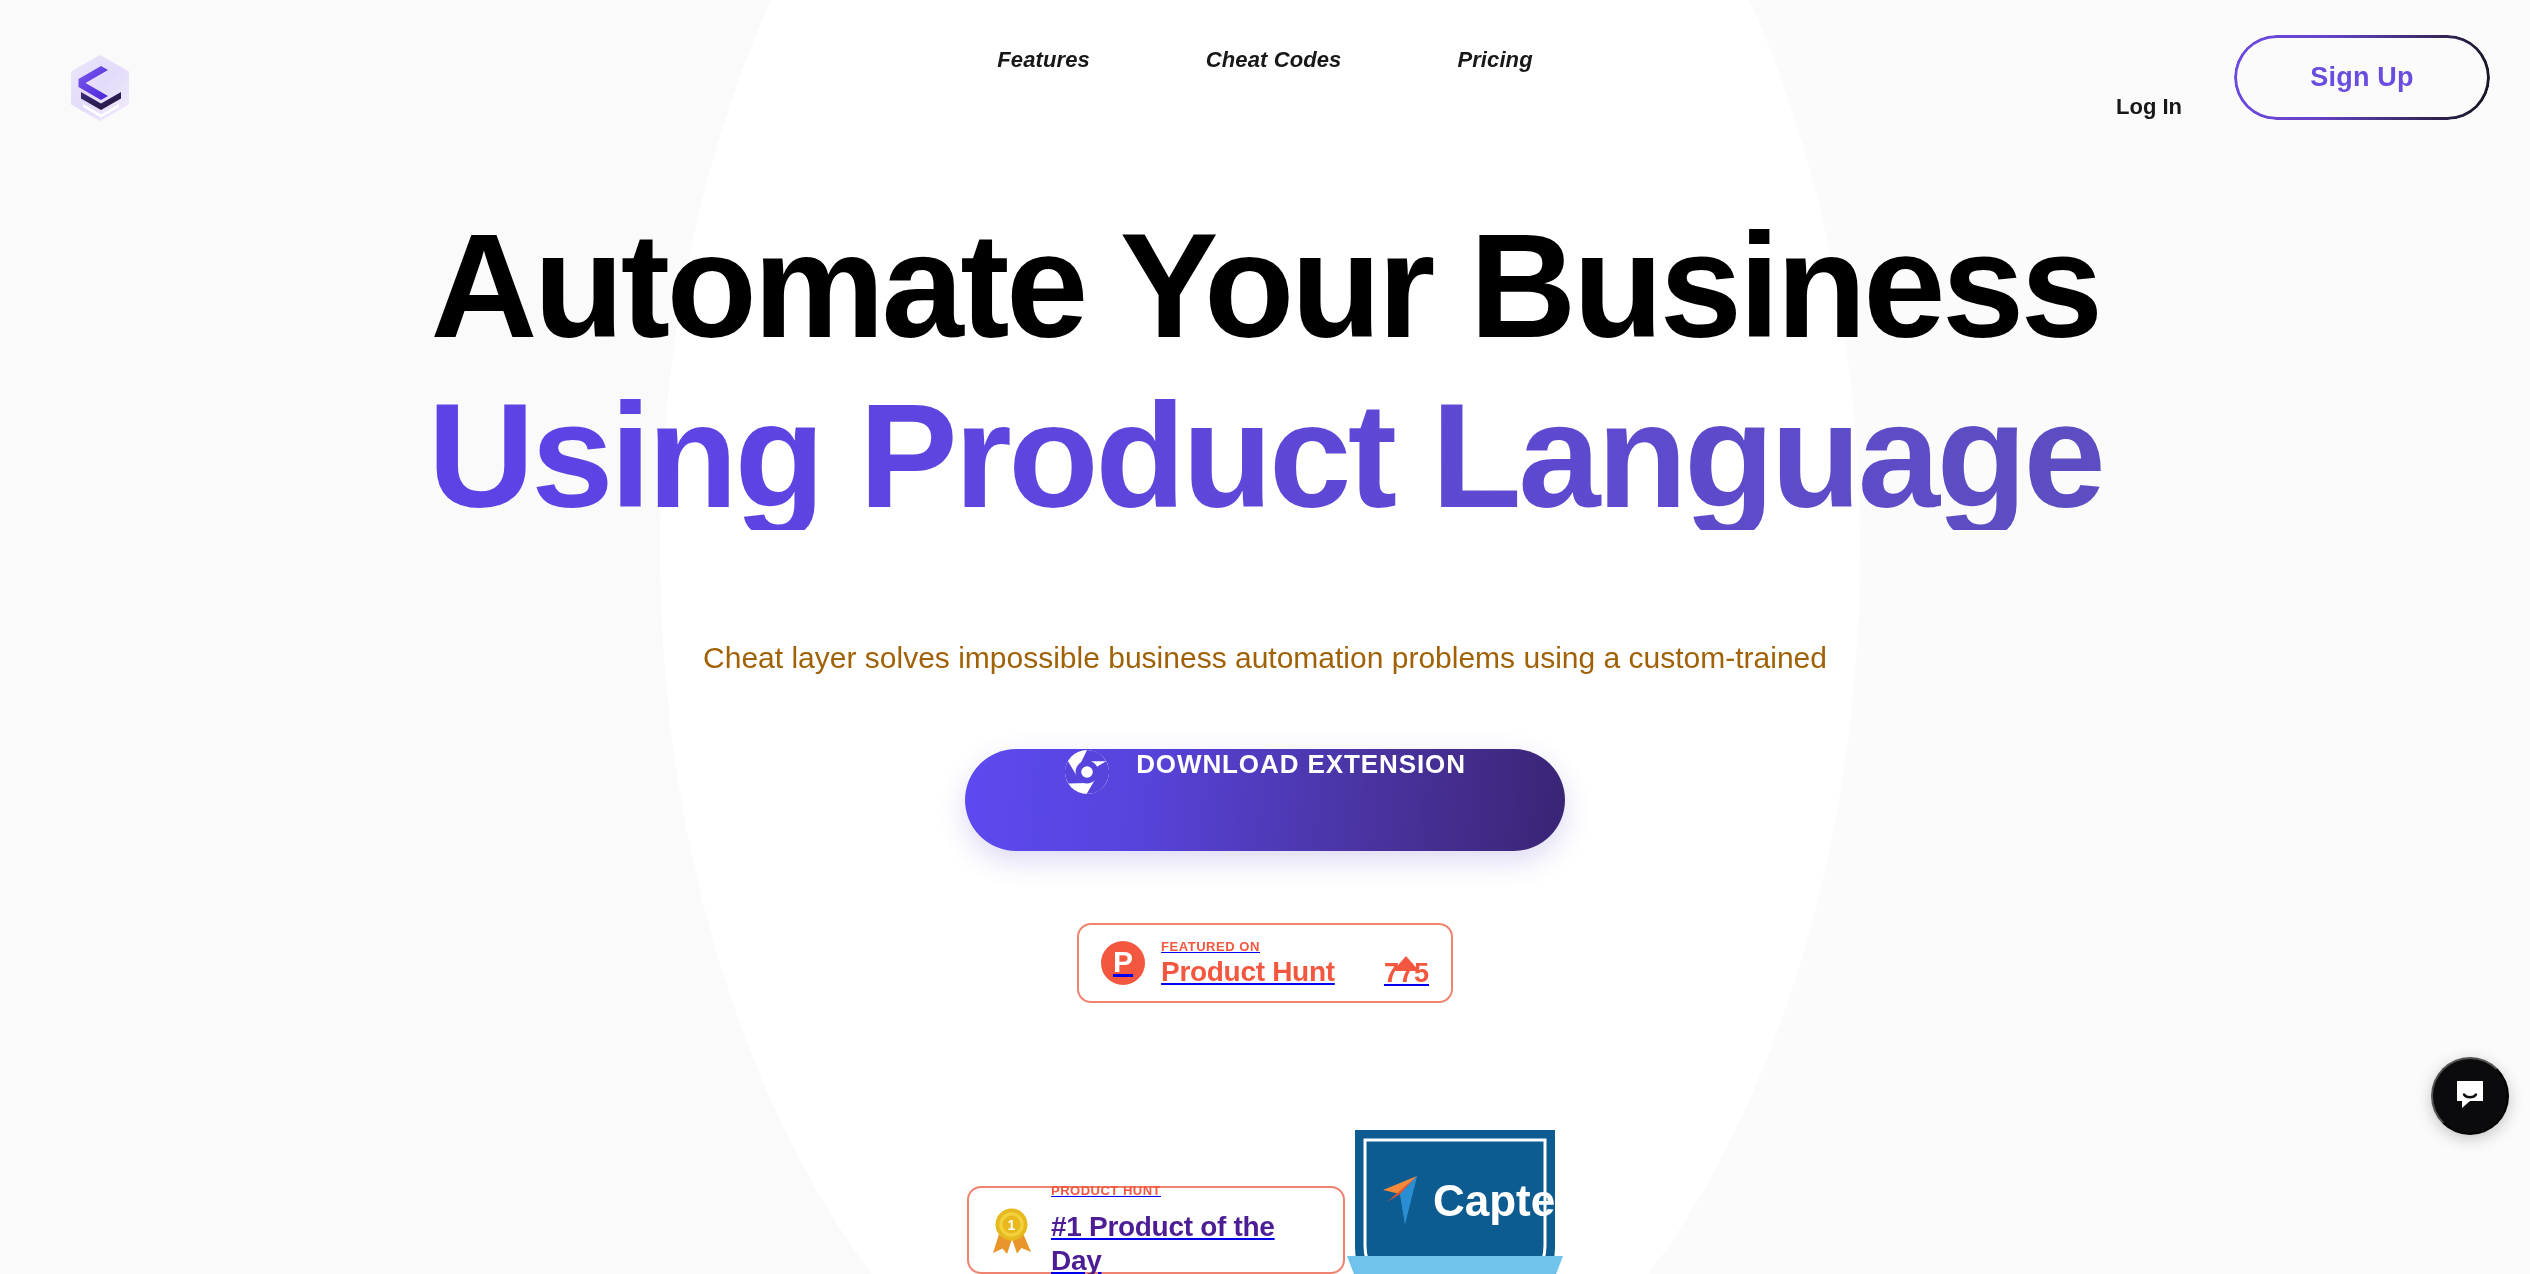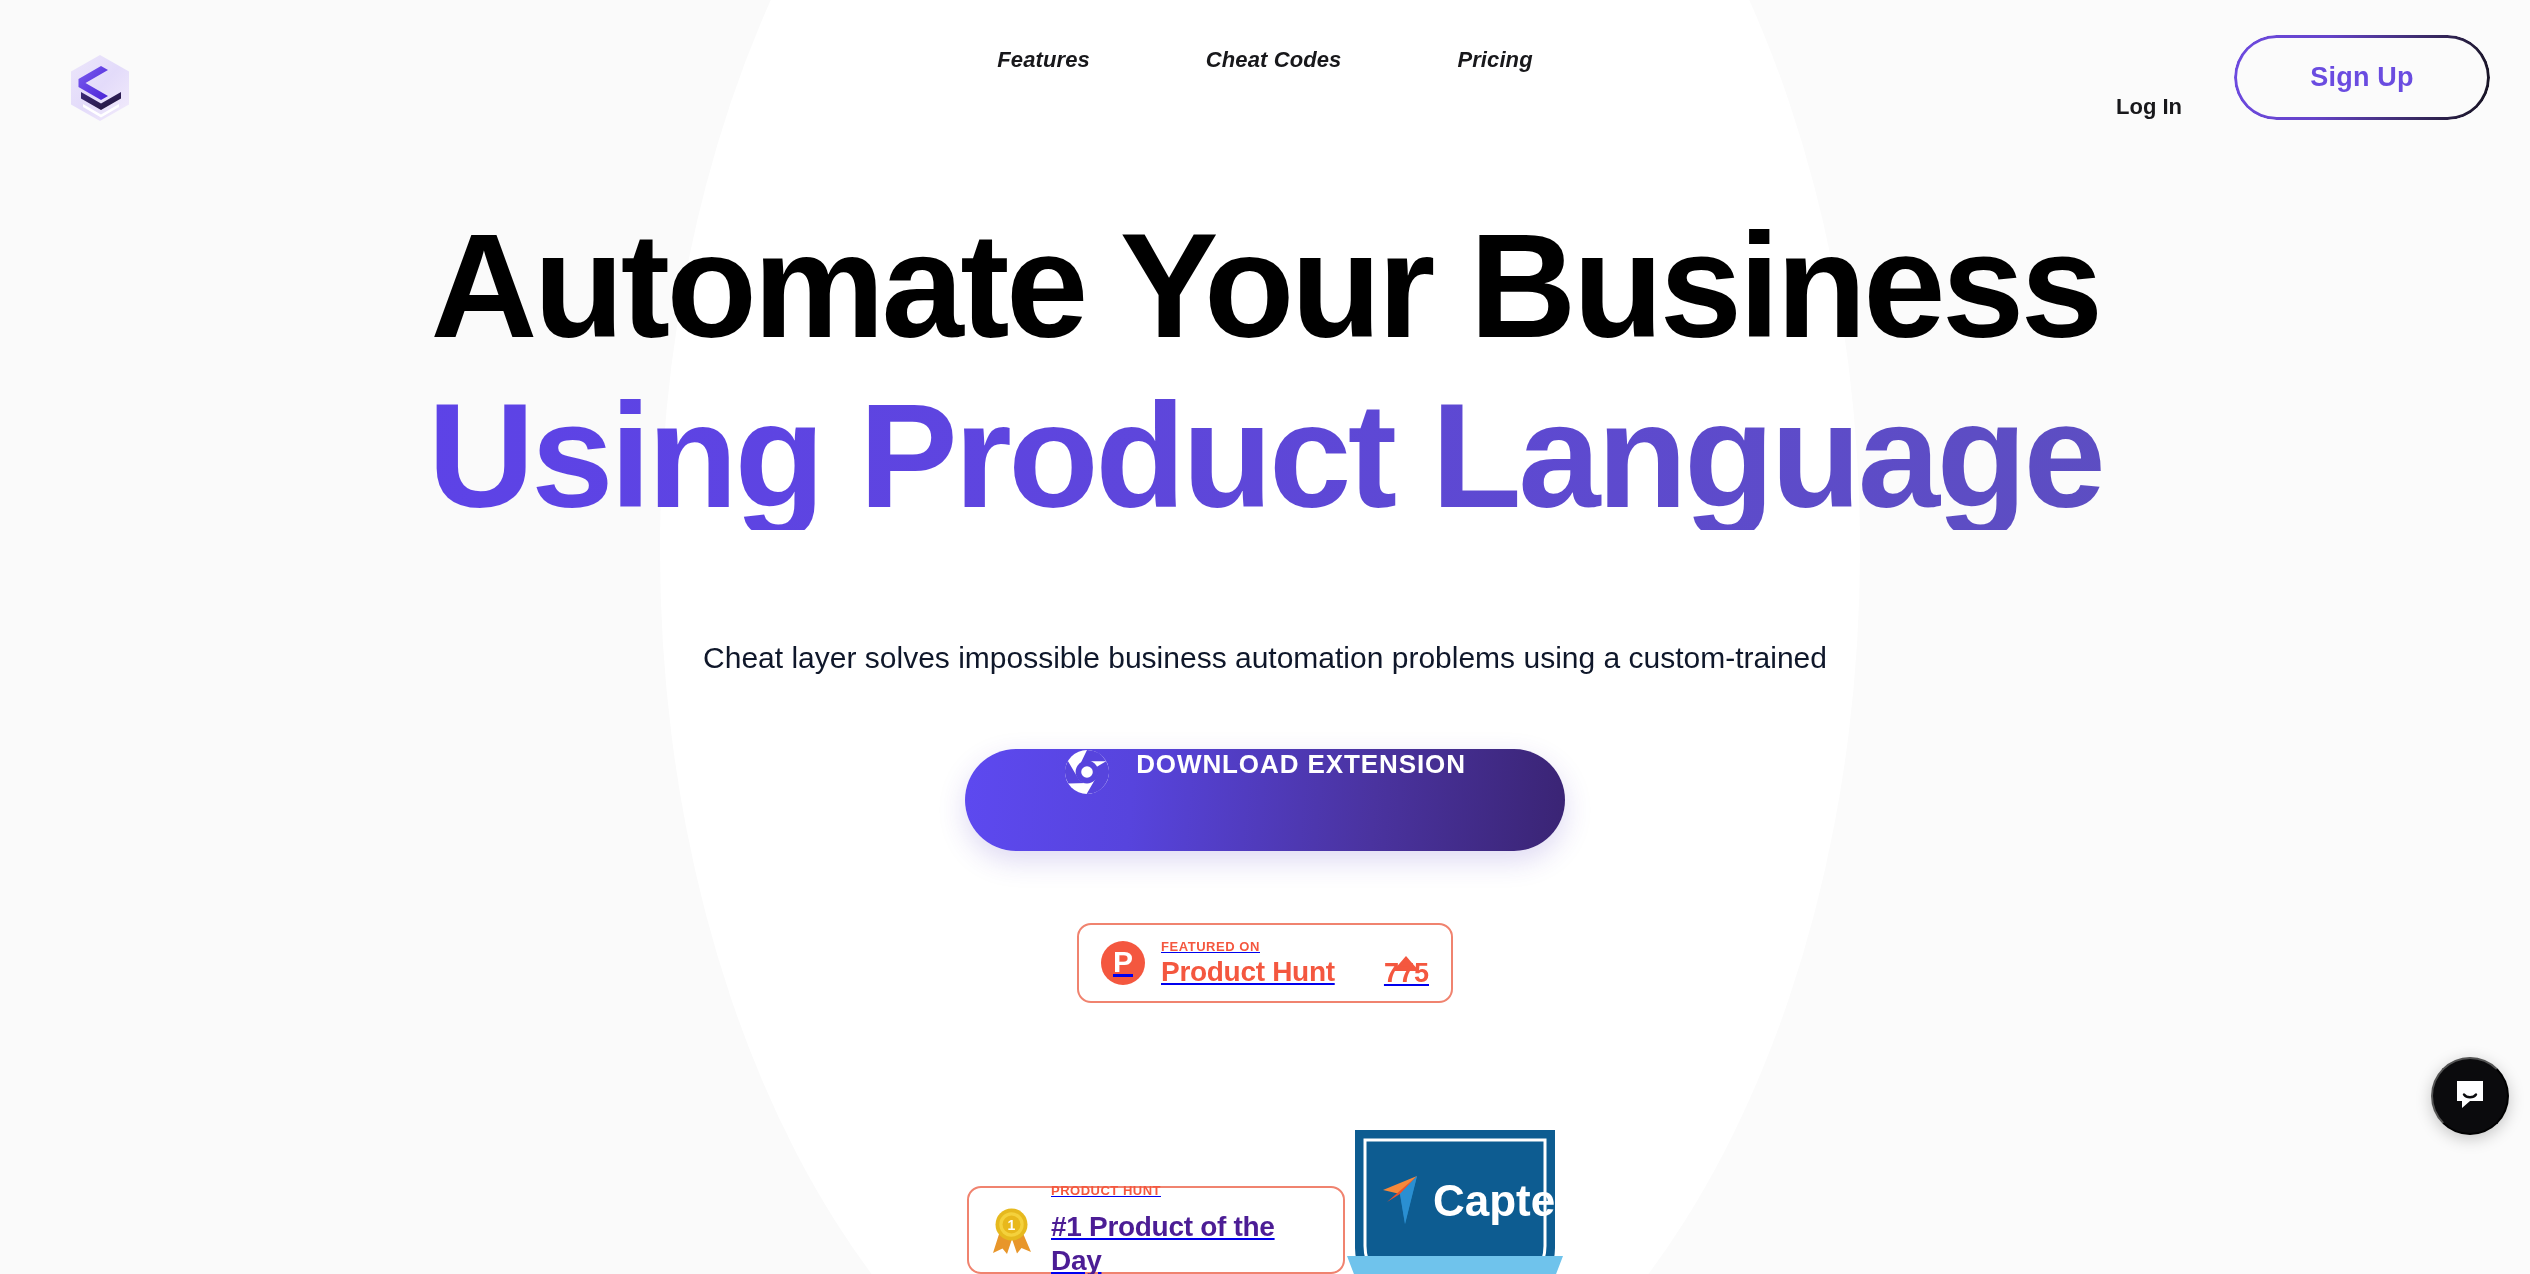--- a/index.html
+++ b/index.html
@@ -103,21 +103,21 @@
     font-weight:800; letter-spacing:-3.5px;
     background:linear-gradient(96deg,#5c41ec 0%,#5e45df 40%,#5d4dc4 78%,#5b4fbd 100%);
     -webkit-background-clip:text;
             background-clip:text;
     -webkit-text-fill-color:transparent;
     color:#5c41ec;
   }
   .subtitle {
     margin-top:104px;
     font-size:30px; line-height:47px;
-    color:#0f172a; font-weight:400;
+    color:#a16207; font-weight:400;
   }
 
   
   .dl-wrap { margin-top:68px; display:flex; justify-content:center; }
   .dl-btn {
     width:600px; height:102px;
     border-radius:51px;
     background:linear-gradient(95deg,#5d49f0 0%,#5744dd 28%,#4a339f 68%,#3a2474 100%);
     border:none; cursor:pointer;
     display:flex; justify-content:center; gap:26px;

